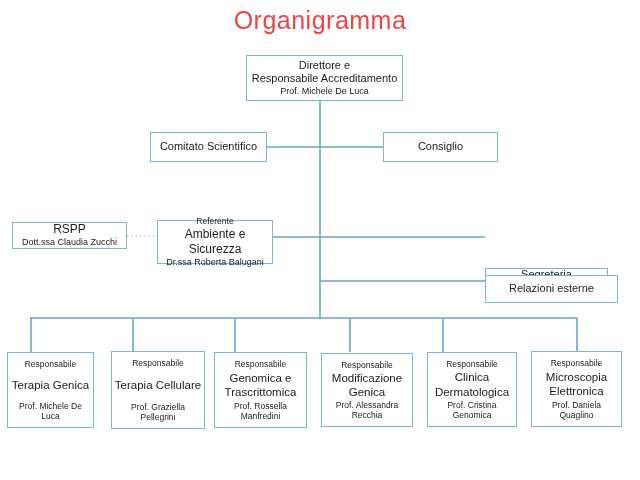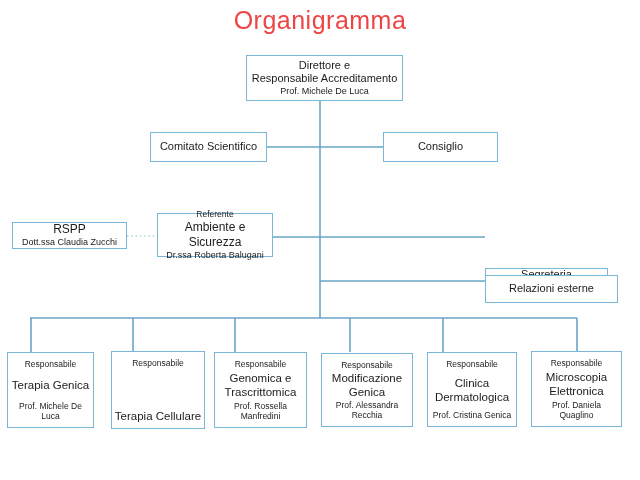--- a/index.html
+++ b/index.html
@@ -67,21 +67,21 @@
 
   <div class="box" style="left:383px;top:132px;width:115px;height:30px;">
     <div class="lbl">Consiglio</div>
   </div>
 
   <div class="box" style="left:12px;top:222px;width:115px;height:27px;">
     <div class="lbl-lg">RSPP</div>
     <div class="sub-9">Dott.ssa Claudia Zucchi</div>
   </div>
 
-  <div class="box" style="left:157px;top:213px;width:116px;height:44px;">
+  <div class="box" style="left:157px;top:220px;width:116px;height:44px;">
     <div class="sub">Referente</div>
     <div class="lbl-lg">Ambiente e Sicurezza</div>
     <div class="sub-9">Dr.ssa Roberta Balugani</div>
   </div>
 
   <div class="box" style="left:485px;top:226px;width:123px;height:27px;margin-top:42px;">
     <div class="lbl">Segreteria amministrativa</div>
   </div>
 
   <div class="box" style="left:485px;top:267px;width:133px;height:28px;margin-top:8px;">
@@ -90,38 +90,39 @@
 
   <div class="box unit" style="left:7px;top:352px;width:87px;height:76px;">
     <div class="sub">Responsabile</div>
     <div class="lbl">Terapia Genica</div>
     <div class="sub">Prof. Michele De Luca</div>
   </div>
 
   <div class="box unit" style="left:111px;top:351px;width:94px;height:78px;">
     <div class="sub">Responsabile</div>
     <div class="lbl">Terapia Cellulare</div>
+    <div class="sub">Prof. Graziella Pellegrini</div>
   </div>
 
   <div class="box unit" style="left:214px;top:352px;width:93px;height:76px;">
     <div class="sub">Responsabile</div>
     <div class="lbl">Genomica e Trascrittomica</div>
     <div class="sub">Prof. Rossella Manfredini</div>
   </div>
 
   <div class="box unit" style="left:321px;top:353px;width:92px;height:74px;">
     <div class="sub">Responsabile</div>
     <div class="lbl">Modificazione Genica</div>
     <div class="sub">Prof. Alessandra Recchia</div>
   </div>
 
   <div class="box unit" style="left:427px;top:352px;width:90px;height:75px;">
     <div class="sub">Responsabile</div>
     <div class="lbl">Clinica Dermatologica</div>
-    <div class="sub">Prof. Cristina Genica</div>
+    <div class="sub">Prof. Cristina Genomica</div>
   </div>
 
   <div class="box unit" style="left:531px;top:351px;width:91px;height:76px;">
     <div class="sub">Responsabile</div>
     <div class="lbl">Microscopia Elettronica</div>
     <div class="sub">Prof. Daniela Quaglino</div>
   </div>
 
 </div>
 

